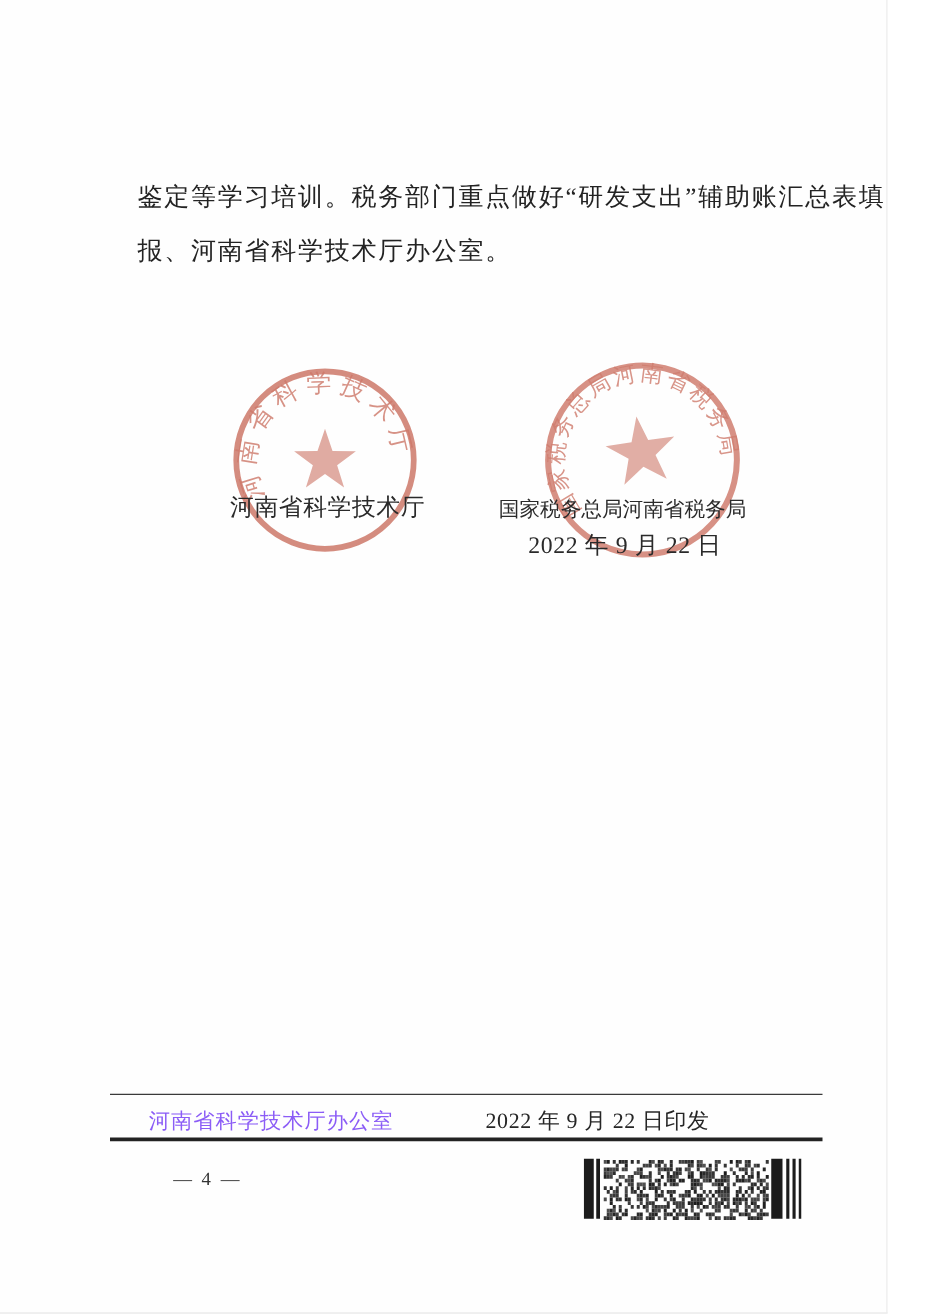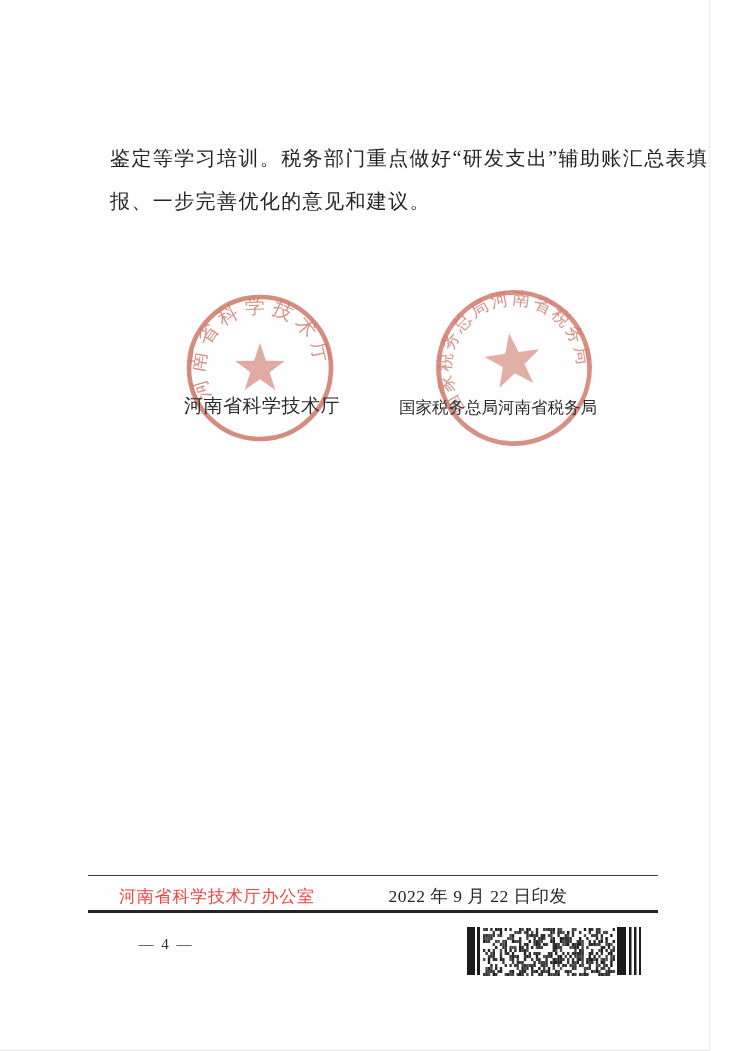--- a/index.html
+++ b/index.html
@@ -81,21 +81,21 @@
     position: absolute;
     left: 88px; top: 910px;
     width: 570px; height: 2.6px;
     background: #232323;
   }
   .footer-issuer {
     position: absolute;
     left: 119px; top: 885px;
     font-size: 17px;
     letter-spacing: 0.8px;
-    color: #ef4444;
+    color: #8b5cf6;
     white-space: nowrap;
   }
   .footer-printdate {
     position: absolute;
     left: 300px; top: 884px;
     width: 356px;
     text-align: center;
     font-size: 17.5px;
     letter-spacing: 0.5px;
     color: #262626;
@@ -117,21 +117,21 @@
     width: 176px; height: 51px;
   }
 </style>
 </head>
 <body>
 
 <div class="page">
 
   <div class="bodytext">
     <div class="line">鉴定等学习培训。税务部门重点做好“研发支出”辅助账汇总表填</div>
-    <div class="line">报、一步完善优化的意见和建议。</div>
+    <div class="line">报、河南省科学技术厅办公室。</div>
   </div>
 
   <svg class="seal seal-left" width="152" height="152" viewBox="-76 -76 152 152">
     <g opacity="0.78">
       <circle cx="0" cy="0" r="71" fill="none" stroke="#c0523f" stroke-width="4.6" opacity="0.85"></circle>
       <polygon points="0,-26 6,-8.25 24.73,-8.03 9.7,3.15 15.28,21.03 0,10.2 -15.28,21.03 -9.7,3.15 -24.73,-8.03 -6,-8.25" fill="#c0523f" opacity="0.62" transform="translate(0,1)"></polygon>
       <path id="sealArcL" d="M -47.1 30.5 A 55.7 55.7 0 1 1 47.1 30.5" fill="none"></path>
       <text font-size="20" fill="#c0523f" opacity="0.8" font-family="Liberation Serif, DejaVu Serif, serif" letter-spacing="5.5">
         <textPath href="#sealArcL" startOffset="2">河南省科学技术厅</textPath>
       </text>
@@ -144,20 +144,21 @@
       <polygon points="0,-26 6,-8.25 24.73,-8.03 9.7,3.15 15.28,21.03 0,10.2 -15.28,21.03 -9.7,3.15 -24.73,-8.03 -6,-8.25" fill="#c0523f" opacity="0.62" transform="translate(0,-6) scale(1.12)"></polygon>
       <path id="sealArcR" d="M -53.2 34.5 A 63.4 63.4 0 1 1 53.2 34.5" fill="none"></path>
       <text font-size="18" fill="#c0523f" opacity="0.82" font-family="Liberation Serif, DejaVu Serif, serif" letter-spacing="2.2">
         <textPath href="#sealArcR" startOffset="1">国家税务总局河南省税务局</textPath>
       </text>
     </g>
   </svg>
 
   <div class="sig-name-left">河南省科学技术厅</div>
   <div class="sig-name-right">国家税务总局河南省税务局</div>
+  <div class="sig-date">2022 年 9 月 22 日</div>
 
   <div class="rule-top"></div>
   <div class="footer-issuer">河南省科学技术厅办公室</div>
   <div class="footer-printdate">2022 年 9 月 22 日印发</div>
   <div class="rule-bottom"></div>
   <div class="page-number">— 4 —</div>
 
   <svg class="barcode" width="176" height="51" viewBox="0 0 176 51">
     <g id="barcode-pattern" fill="#1c1c1c">
         <rect x="0" y="1" width="8" height="48"></rect>

